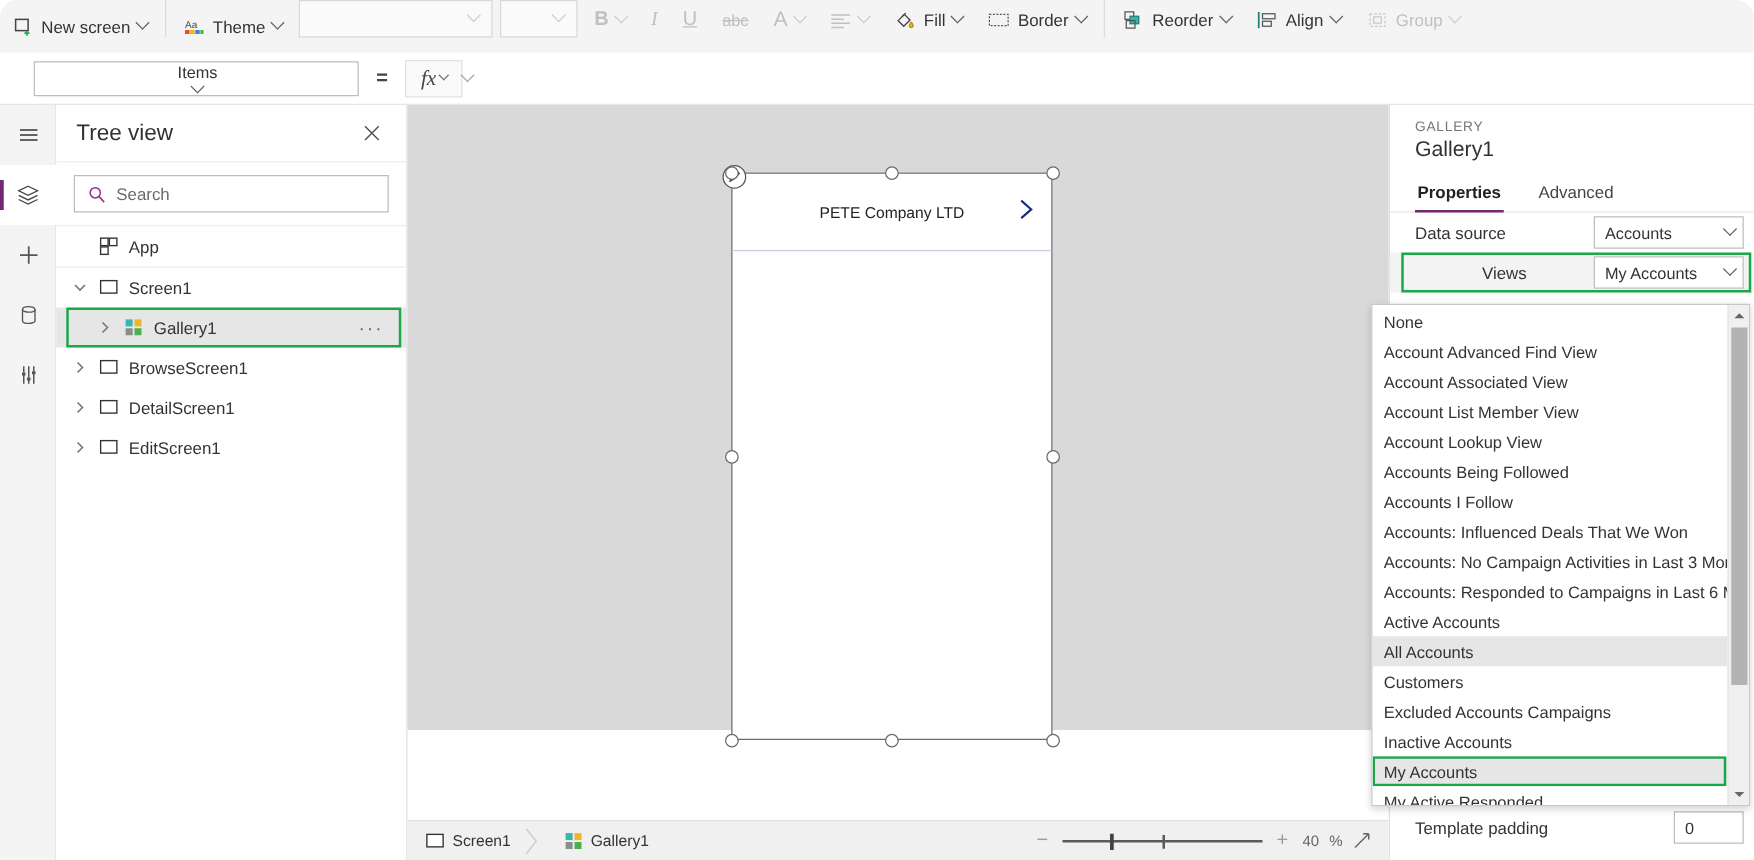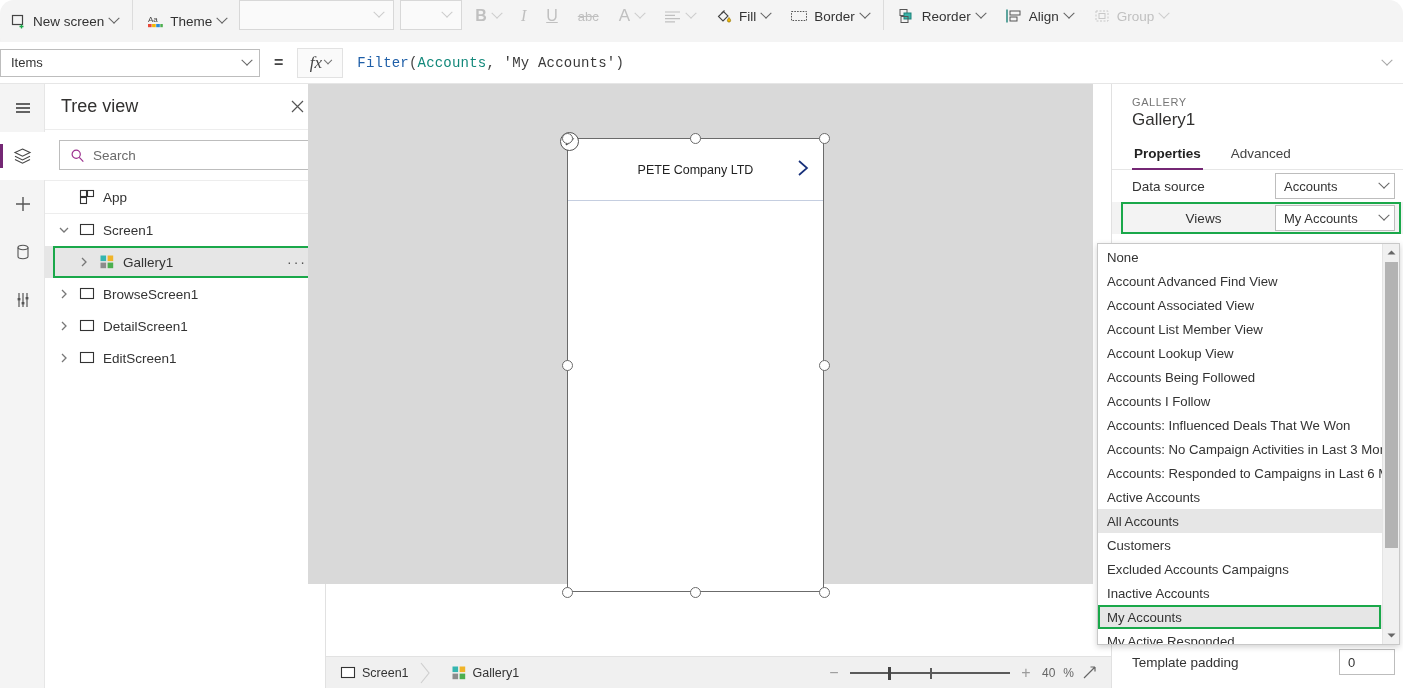--- a/index.html
+++ b/index.html
@@ -43,24 +43,24 @@
   }
   .combo-empty .caret { border-color: #bdbdbd; }
 
   
   .formulabar {
     position: absolute; left: 0; top: 42px; width: 1403px; height: 42px;
     background: #ffffff; border-bottom: 1px solid #e6e6e6;
     display: flex; align-items: center;
   }
   .prop-select {
-    width: 260px; height: 28px;
+    margin-left: 27px; width: 260px; height: 28px;
     border: 1px solid #bdbdbd; background: #fff;
     display: flex; align-items: center; justify-content: space-between;
-    padding: 0 8px 0 10px; font-size: 13px; color: #333; cursor: pointer;
+    padding: 0 8px 0 10px; font-size: 13px; color: #333; cursor: pointer; flex-direction: column;
   }
   .eq-sign { margin: 0 14px; font-size: 16px; color: #444; font-weight: 600; }
   .fx-box {
     width: 46px; height: 30px; border: 1px solid #e2e2e2; background: #fafafa;
     display: flex; align-items: center; justify-content: center; gap: 3px;
     font-style: italic; font-family: "Liberation Serif", serif;
     font-size: 17px; color: #444; cursor: pointer;
   }
   .fx-box .caret { width: 6px; height: 6px; border-width: 1.2px; }
   .formula-text {
@@ -117,21 +117,21 @@
   .tv-label { margin-left: 4px; text-align: right; }
   .tv-row.selected { background: #e6e6e6; }
   .sel-outline {
     position: absolute; left: 8px; right: 4px; top: 0; bottom: 0;
     border: 2px solid #1aa84a; pointer-events: none;
   }
   .tv-ellipsis { margin-left: auto; margin-right: 18px; color: #555; letter-spacing: 2px; font-size: 14px; }
 
   
   .canvas {
-    position: absolute; left: 308px; top: 84px; width: 785px; height: 500px;
+    position: absolute; left: 326px; top: 84px; width: 785px; height: 500px;
     background: #d9d9d9;
   }
   .phone {
     position: absolute; left: 259px; top: 54px; width: 257px; height: 454px;
     background: #ffffff; border: 1px solid #6b6b6b;
   }
   .gal-row {
     position: absolute; left: 0; top: 0; width: 100%; height: 62px;
     border-bottom: 1px solid #c5cee0;
     display: flex; align-items: center; justify-content: center; position: relative;
@@ -364,21 +364,20 @@
   <div class="formulabar">
     <div class="prop-select">
       <span>Items</span>
       <span class="caret"></span>
     </div>
     <span class="eq-sign">=</span>
     <div class="fx-box">
       <span>fx</span>
       <span class="caret"></span>
     </div>
-    <div class="formula-text" id="formula-text"><span class="f-fn">Filter</span><span class="f-pun">(</span><span class="f-tbl">Accounts</span><span class="f-pun">, </span><span class="f-str">'My Accounts'</span><span class="f-pun">)</span></div>
     <span class="fb-caret caret"></span>
   </div>
 
   <div class="rail">
     <div class="rail-btn">
       <svg width="20" height="20" viewBox="0 0 20 20">
           <path d="M3 6h14M3 10h14M3 14h14" stroke="#333" stroke-width="1.3"></path>
         </svg>
     </div>
     <div class="rail-btn active">

